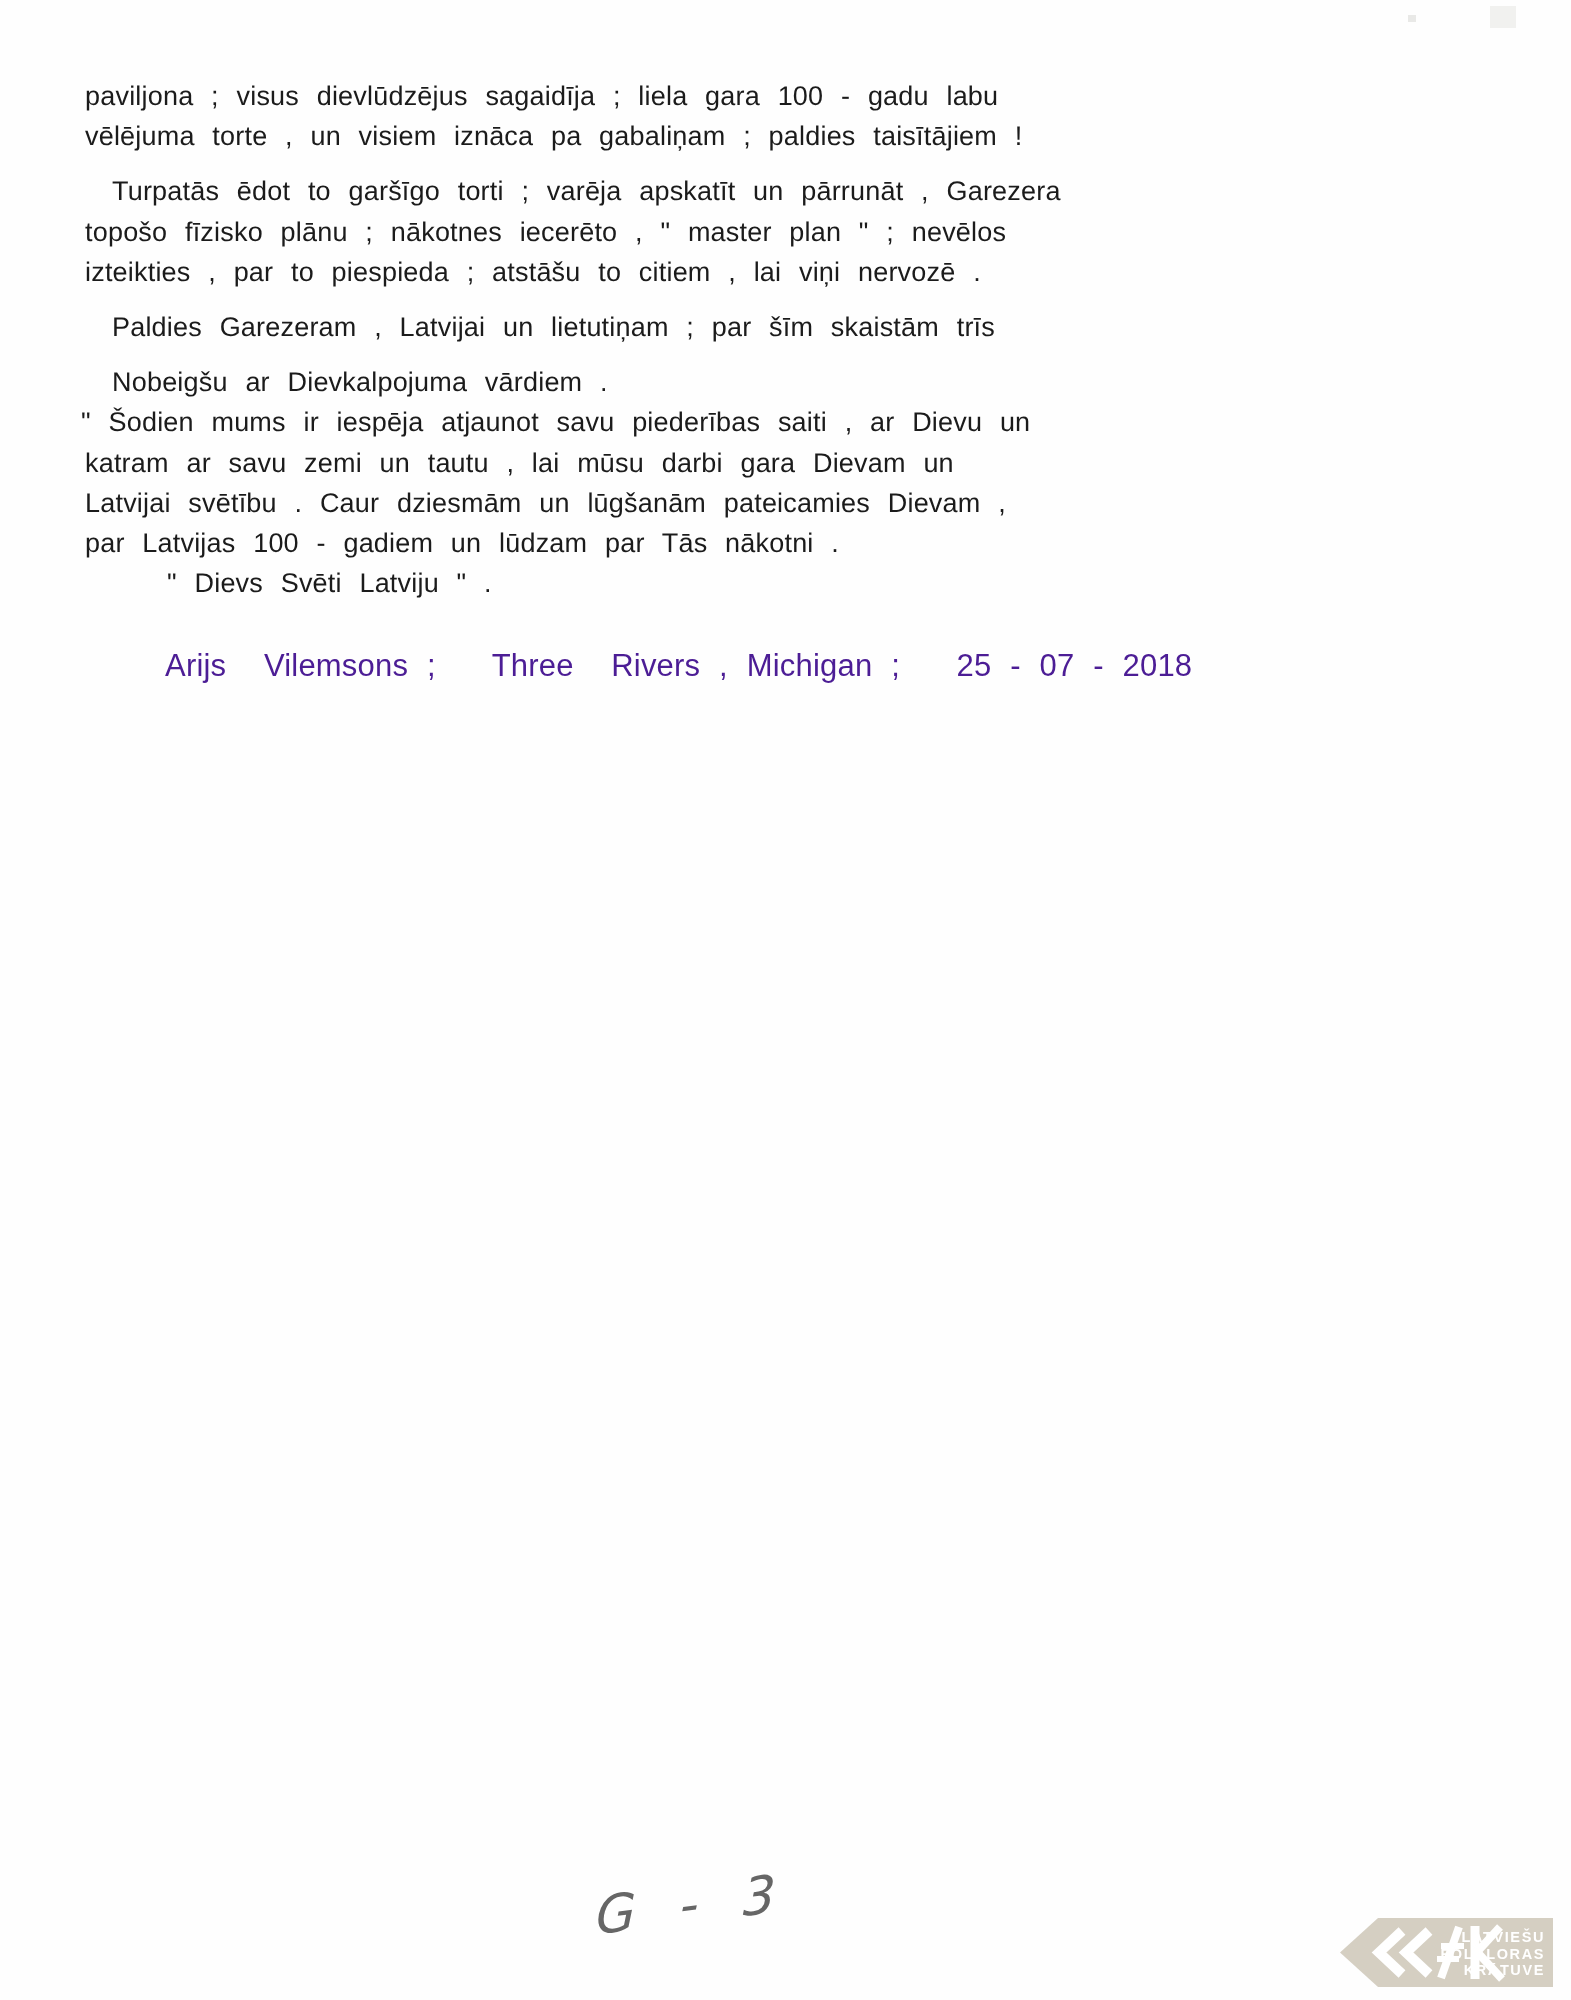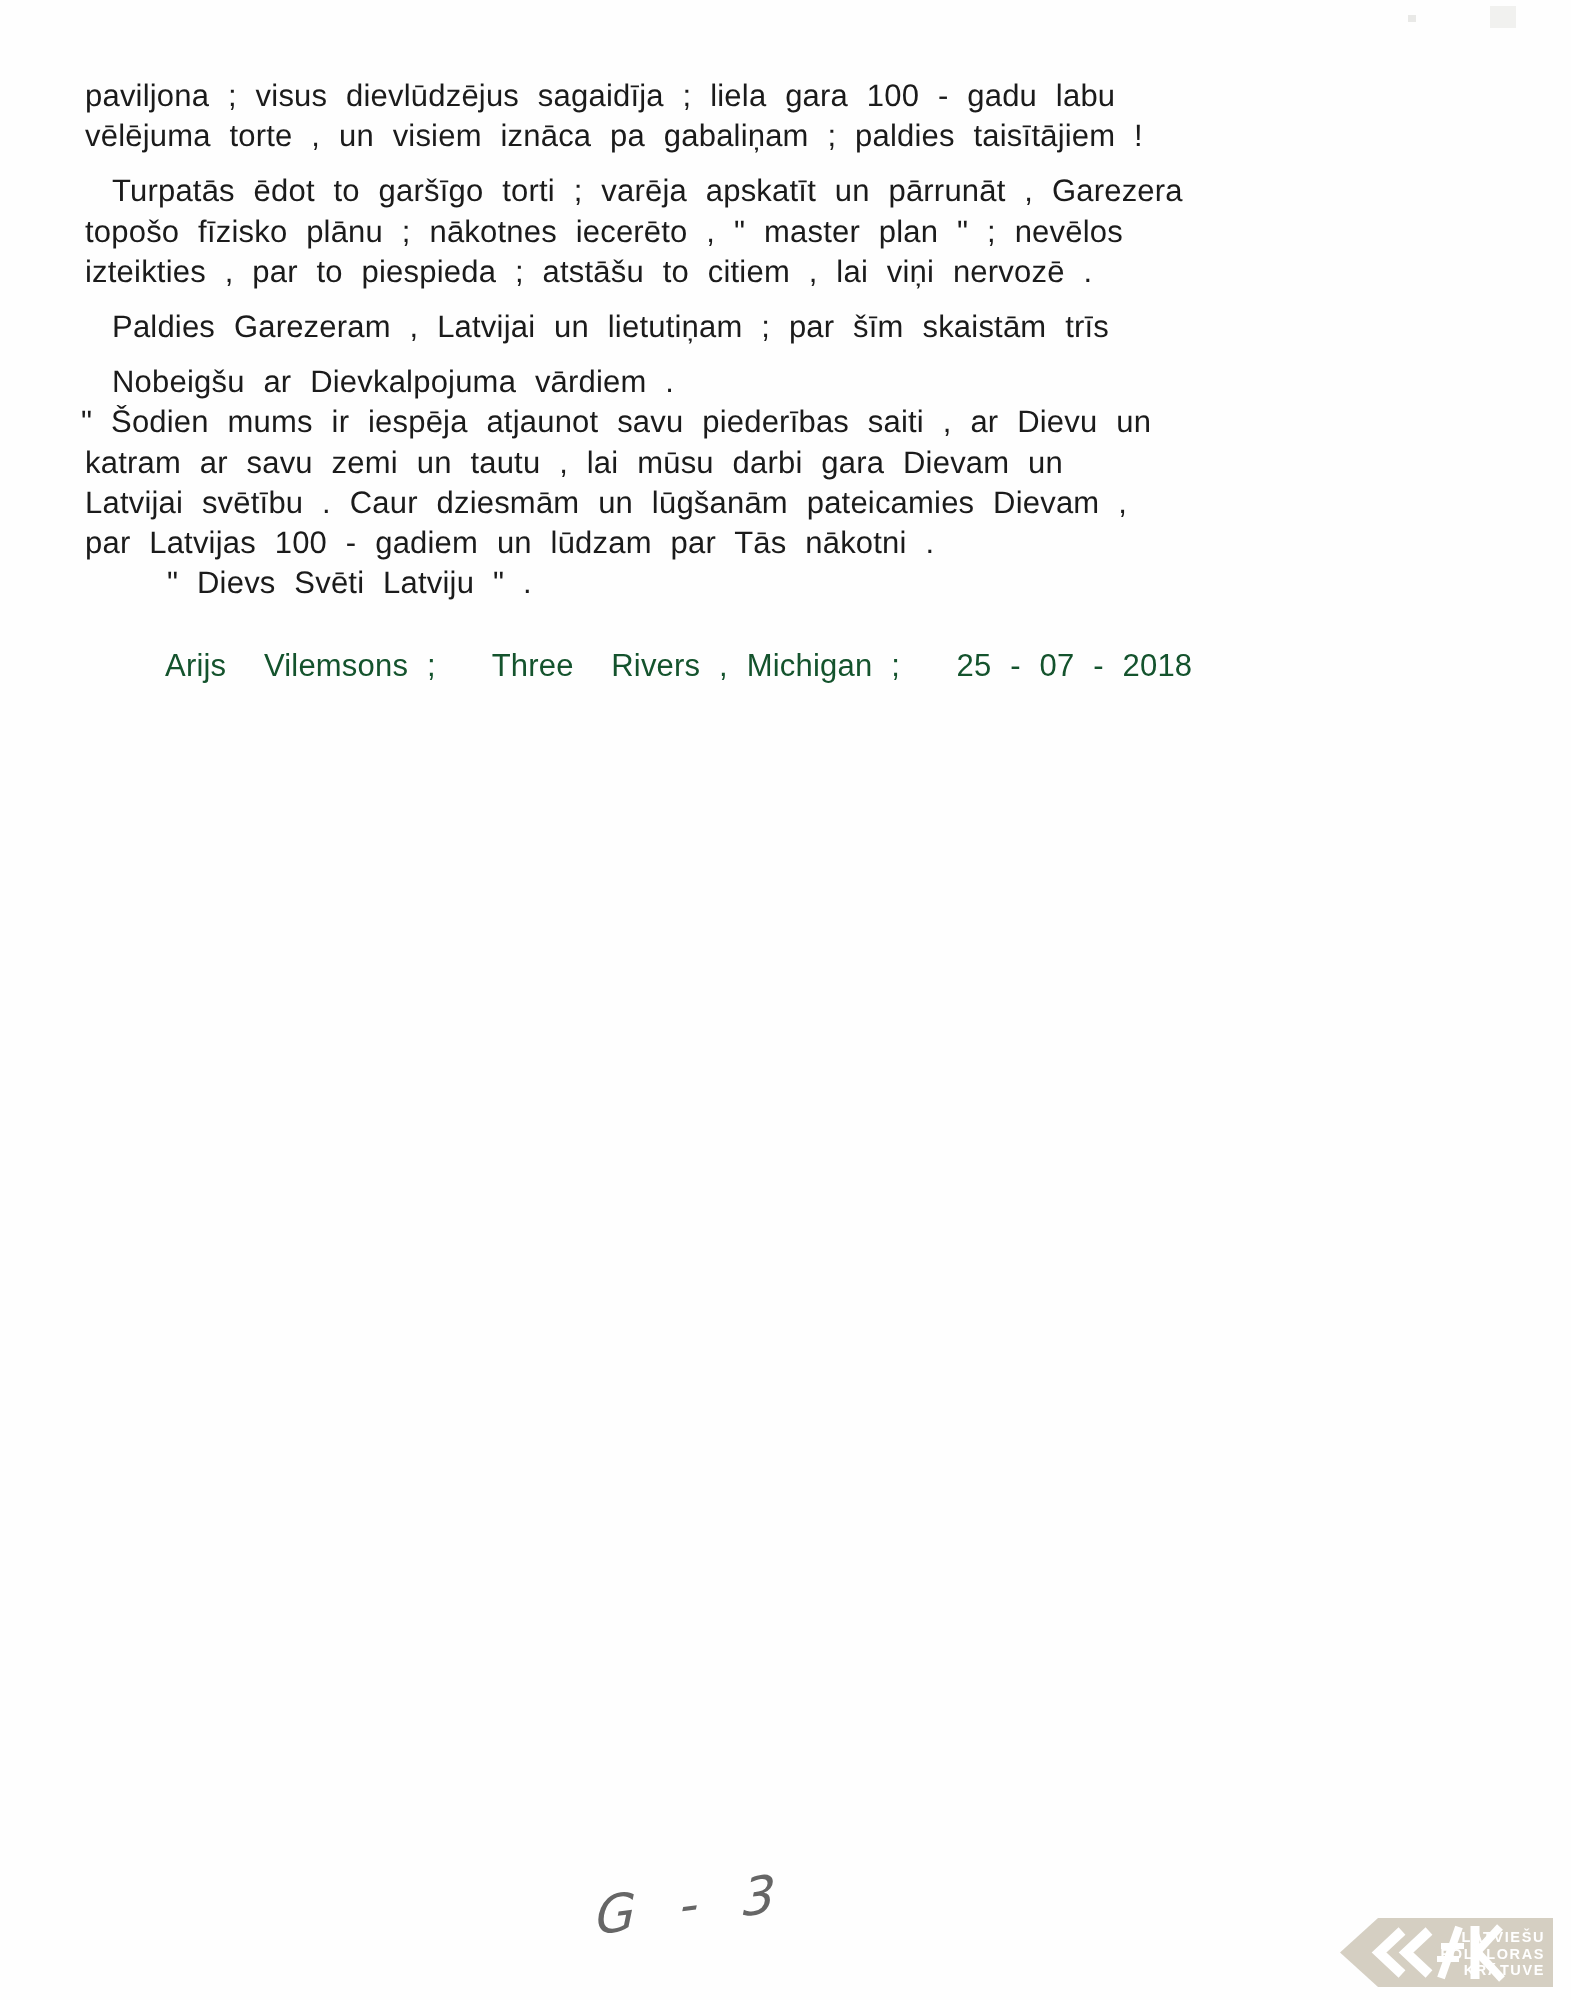--- a/index.html
+++ b/index.html
@@ -12,36 +12,36 @@
   }
   .page{
     position:absolute;inset:0;
     background:#fefefe;
   }
   
   .doc-text{
     position:absolute;
     left:85px;top:76px;
     width:1060px;
-    font-size:31px;
+    font-size:27px;
     line-height:40.2px;
     color:#1b1b1b;
     word-spacing:10px;
     letter-spacing:0.2px;
     text-rendering:geometricPrecision;
   }
   .line{white-space:nowrap;}
   .ind-para{text-indent:27px;margin-top:15px;}
   .ind-quote{margin-left:-4px;}
   .ind-center{text-indent:82px;}
   .signature{
     position:absolute;
     left:165px;top:648px;
     font-size:31px;
-    color:#14532d;
+    color:#4c1d95;
     word-spacing:10px;
     letter-spacing:0.2px;
     white-space:pre;
   }
   
   .handwritten{
     position:absolute;
     left:596px;top:1886px;
     font-size:52px;
     font-family:"DejaVu Sans", sans-serif;

